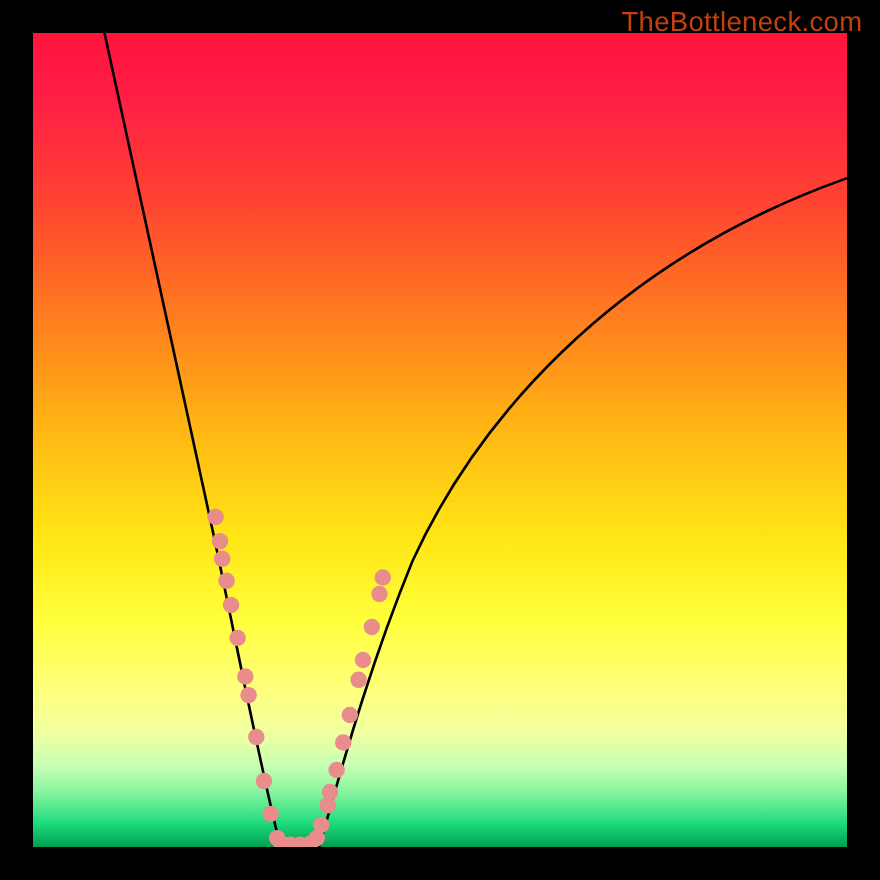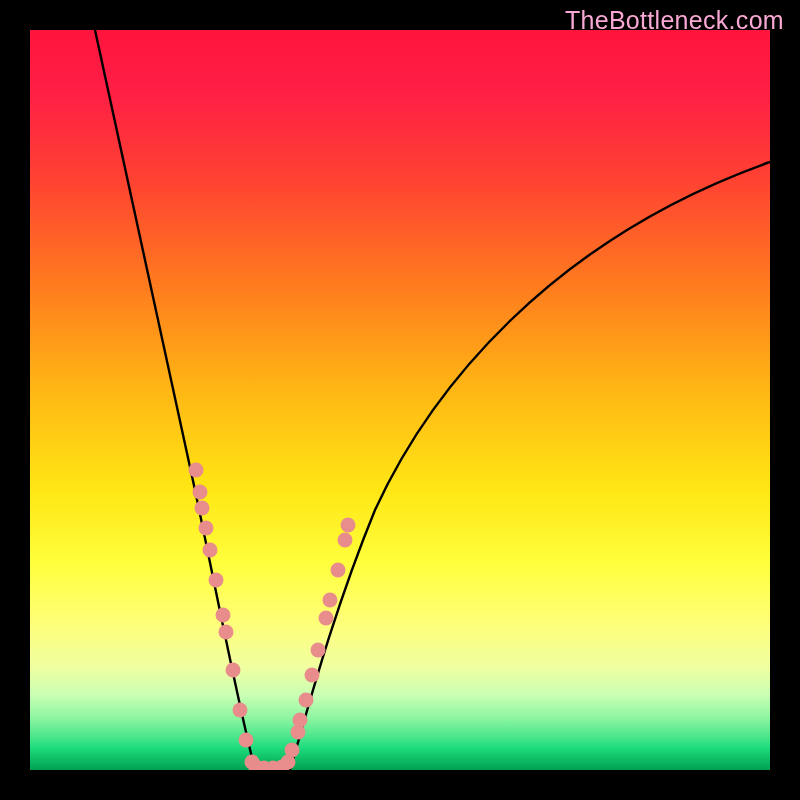--- a/index.html
+++ b/index.html
@@ -46,21 +46,21 @@
       #1edc7d 97%,
       #14c86e 98%,
       #0ab45f 99%,
       #00a050 100%
     );
   }
   .watermark {
     position: absolute;
     top: 6px;
     right: 16px;
-    color: #f9a8d4;
+    color: #c2410c;
     font-size: 25px;
     font-weight: 500;
     letter-spacing: 0.3px;
   }
   svg.curves {
     position: absolute;
     top: 0; left: 0;
     width: 740px; height: 740px;
   }
 </style>

